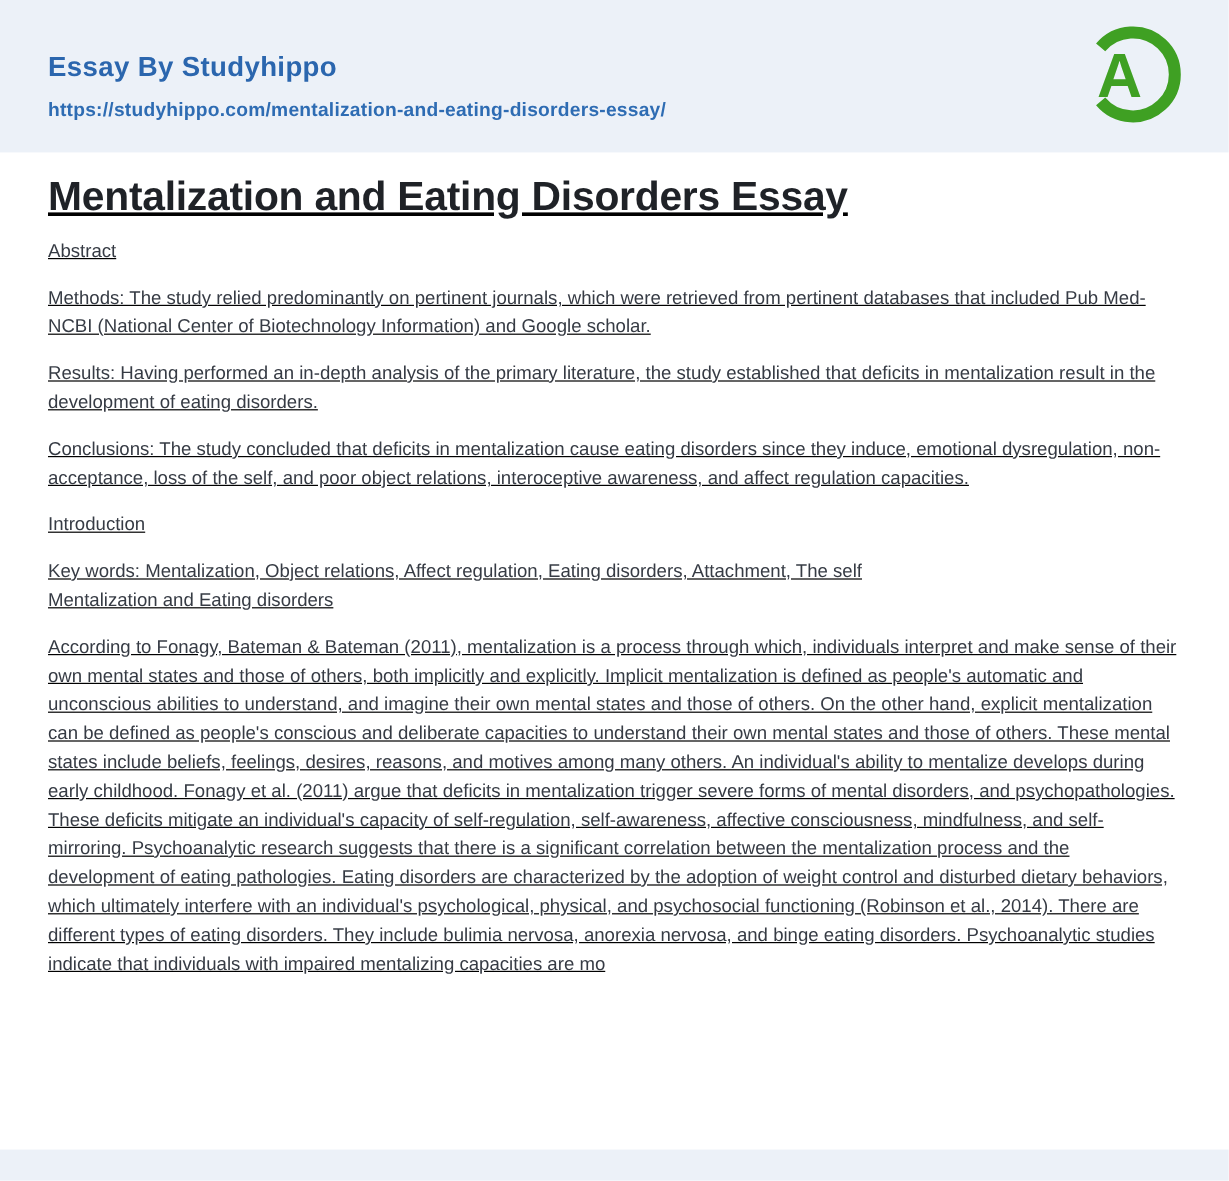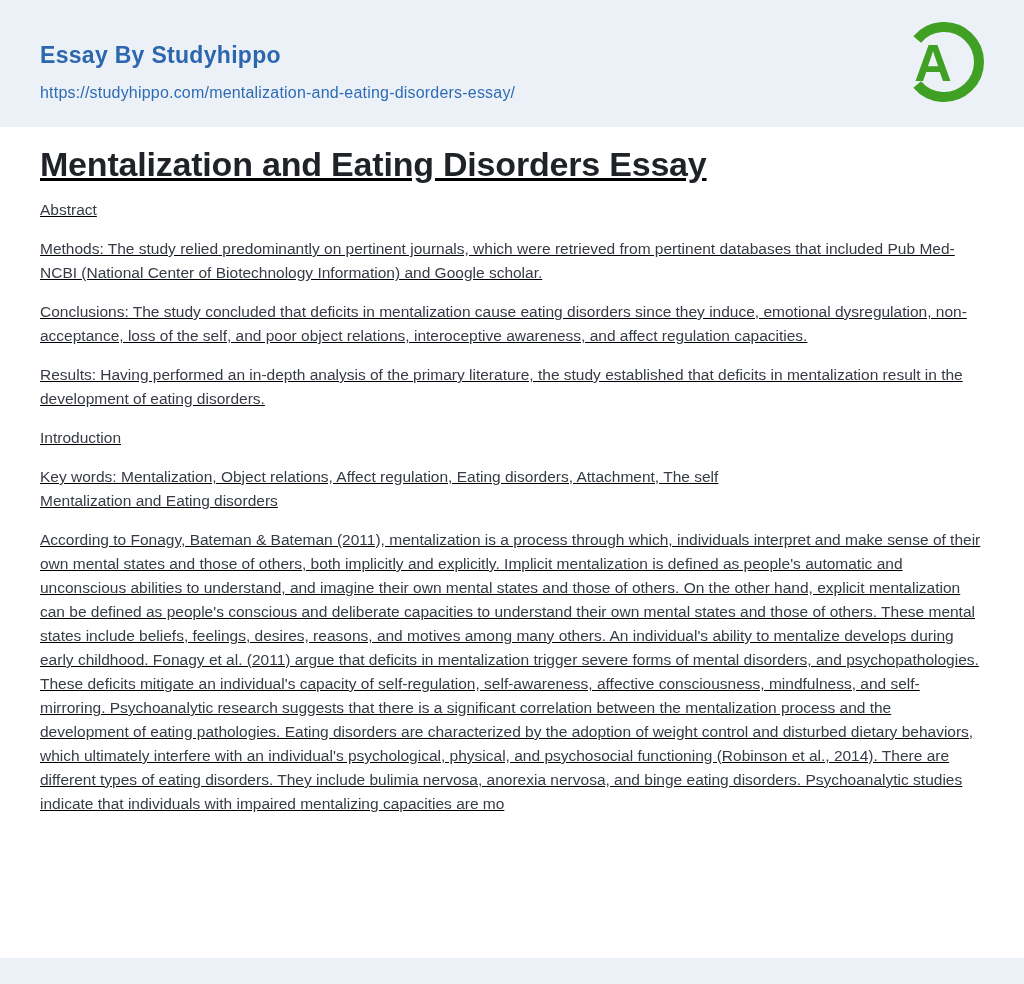--- a/index.html
+++ b/index.html
@@ -29,21 +29,21 @@
     font-size: 23px;
     font-weight: 700;
     letter-spacing: 0.3px;
     color: #2b66ae;
   }
   .url {
     position: absolute;
     left: 40px;
     top: 84px;
     font-size: 16px;
-    font-weight: 400;
+    font-weight: 700;
     letter-spacing: 0.2px;
     color: #2e6cb3;
     text-decoration: none;
     cursor: pointer;
   }
   .logo {
     position: absolute;
     top: 18px;
     right: 36px;
     width: 88px;
@@ -94,23 +94,23 @@
   </div>
 
   <div class="main">
     <h1 class="title">Mentalization and Eating Disorders Essay</h1>
 
     <p class="para">Abstract</p>
 
 
     <p class="para">Methods: The study relied predominantly on pertinent journals, which were retrieved from pertinent databases that included Pub Med-NCBI (National Center of Biotechnology Information) and Google scholar.</p>
 
+    <p class="para">Results: Having performed an in-depth analysis of the primary literature, the study established that deficits in mentalization result in the development of eating disorders.</p>
+
     <p class="para">Conclusions: The study concluded that deficits in mentalization cause eating disorders since they induce, emotional dysregulation, non-acceptance, loss of the self, and poor object relations, interoceptive awareness, and affect regulation capacities.</p>
-
-    <p class="para">Results: Having performed an in-depth analysis of the primary literature, the study established that deficits in mentalization result in the development of eating disorders.</p>
 
     <p class="para">Introduction</p>
 
     <p class="para">Key words: Mentalization, Object relations, Affect regulation, Eating disorders, Attachment, The self
 Mentalization and Eating disorders</p>
 
     <p class="para">According to Fonagy, Bateman &amp; Bateman (2011), mentalization is a process through which, individuals interpret and make sense of their own mental states and those of others, both implicitly and explicitly. Implicit mentalization is defined as people's automatic and unconscious abilities to understand, and imagine their own mental states and those of others. On the other hand, explicit mentalization can be defined as people's conscious and deliberate capacities to understand their own mental states and those of others. These mental states include beliefs, feelings, desires, reasons, and motives among many others. An individual's ability to mentalize develops during early childhood. Fonagy et al. (2011) argue that deficits in mentalization trigger severe forms of mental disorders, and psychopathologies. These deficits mitigate an individual's capacity of self-regulation, self-awareness, affective consciousness, mindfulness, and self-mirroring. Psychoanalytic research suggests that there is a significant correlation between the mentalization process and the development of eating pathologies. Eating disorders are characterized by the adoption of weight control and disturbed dietary behaviors, which ultimately interfere with an individual's psychological, physical, and psychosocial functioning (Robinson et al., 2014). There are different types of eating disorders. They include bulimia nervosa, anorexia nervosa, and binge eating disorders. Psychoanalytic studies indicate that individuals with impaired mentalizing capacities are mo</p>
   </div>
 
   <div class="footer-strip"></div>

